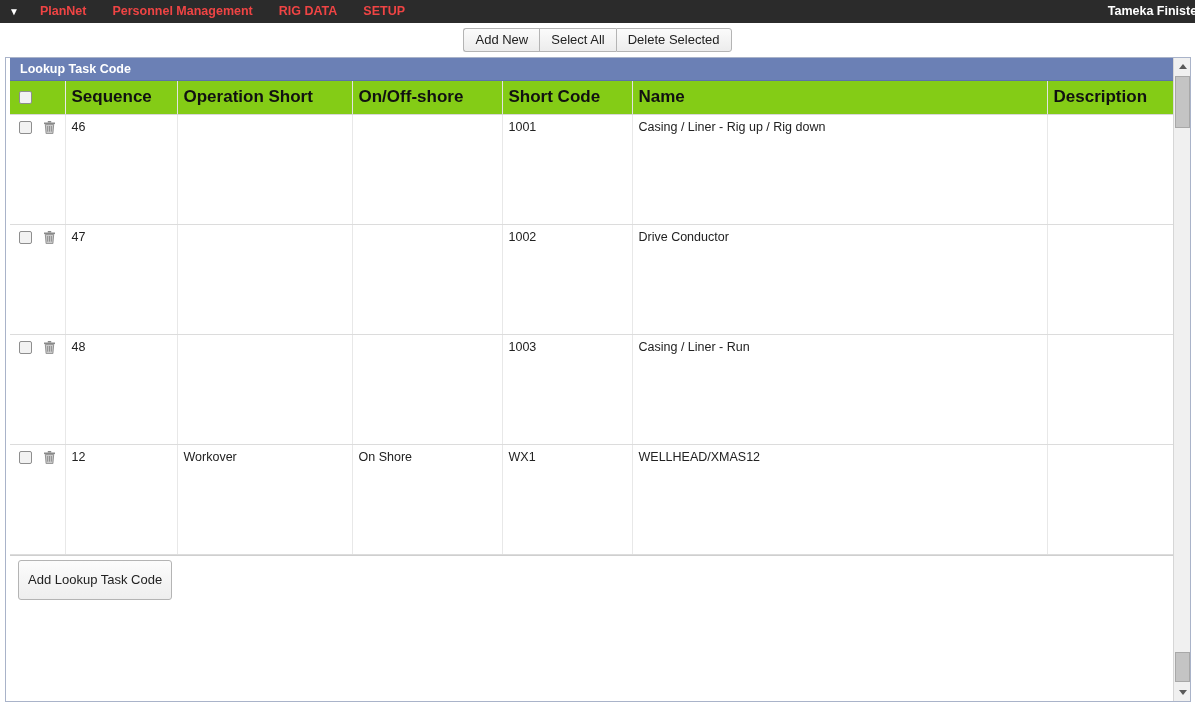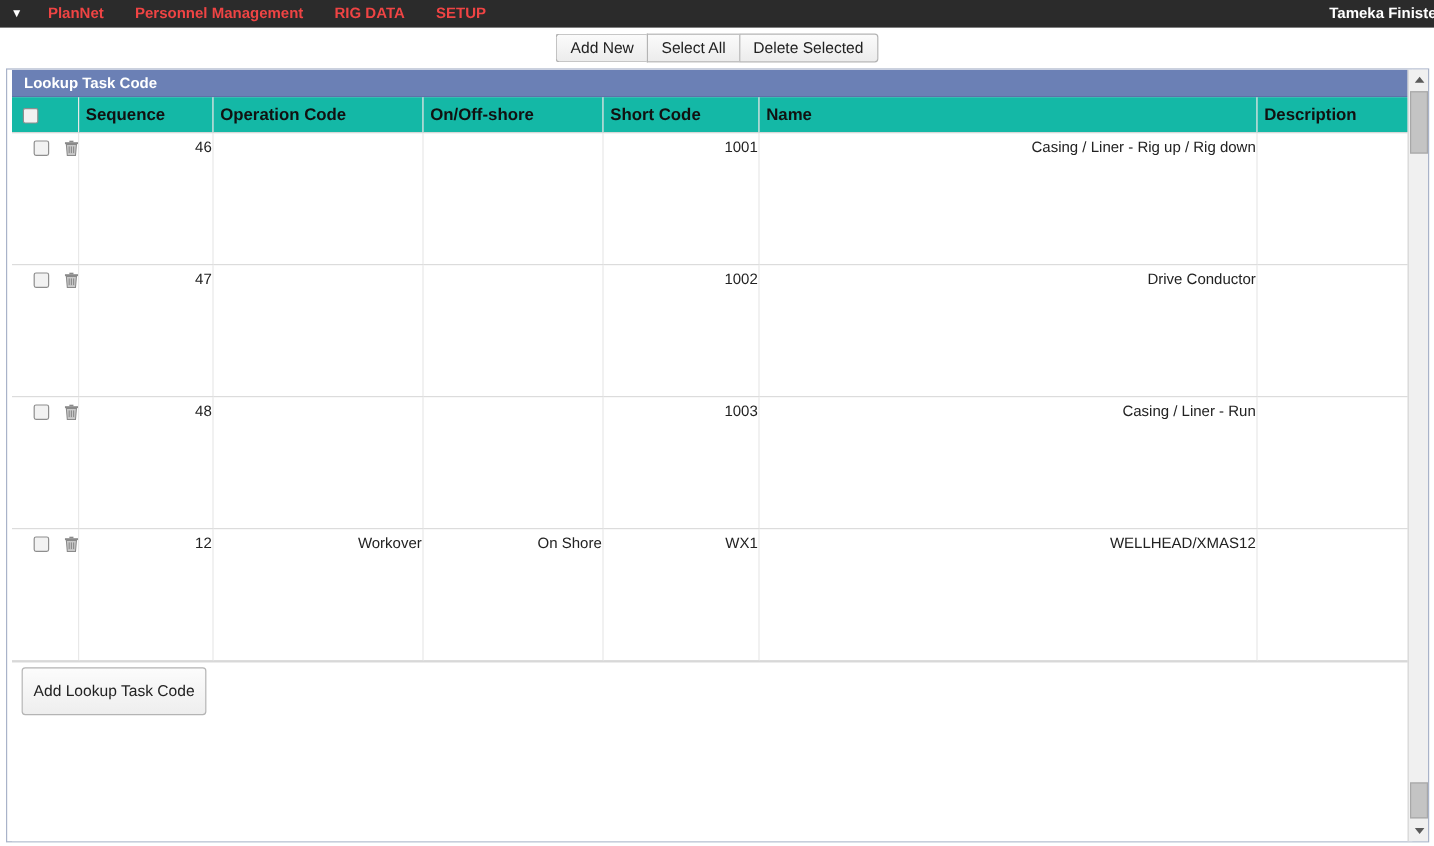--- a/index.html
+++ b/index.html
@@ -106,39 +106,38 @@
 
   
   table.grid {
     border-collapse: collapse;
     table-layout: fixed;
     width: 1165px;
     font-size: 12.5px;
     color: #222;
   }
   table.grid th {
-    font-size: 14px;
+    font-size: 17px;
     font-weight: bold;
     text-align: left;
     color: #111;
     padding: 6px 0 7px 6px;
     border-bottom: 1px solid #d8d8d8;
     border-right: 1px solid #e2e2e2;
     vertical-align: top;
-    background: #14b8a6;
+    background: #84cc16;
     height: 26px;
   }
   table.grid td {
     padding: 5px 0 0 6px;
     border-bottom: 1px solid #dcdcdc;
     border-right: 1px solid #e8e8e8;
     vertical-align: top;
     height: 110px;
     background: #ffffff;
-    text-align: right;
   }
   table.grid th.cellsel, table.grid td.cellsel {
     border-right: 1px solid #e8e8e8;
     padding-left: 9px;
     white-space: nowrap;
   }
   th:last-child, td:last-child { border-right: none; }
 
   
   .cb {
@@ -257,21 +256,21 @@
         <col style="width:130px">
         <col style="width:415px">
         <col style="width:128px">
       </colgroup>
       <thead>
         <tr>
           <th class="cellsel">
             <span class="cb"></span>
           </th>
           <th>Sequence</th>
-          <th>Operation Code</th>
+          <th>Operation Short</th>
           <th>On/Off-shore</th>
           <th>Short Code</th>
           <th>Name</th>
           <th>Description</th>
         </tr>
       </thead>
       <tbody>
 
         <tr>
           <td class="cellsel">

